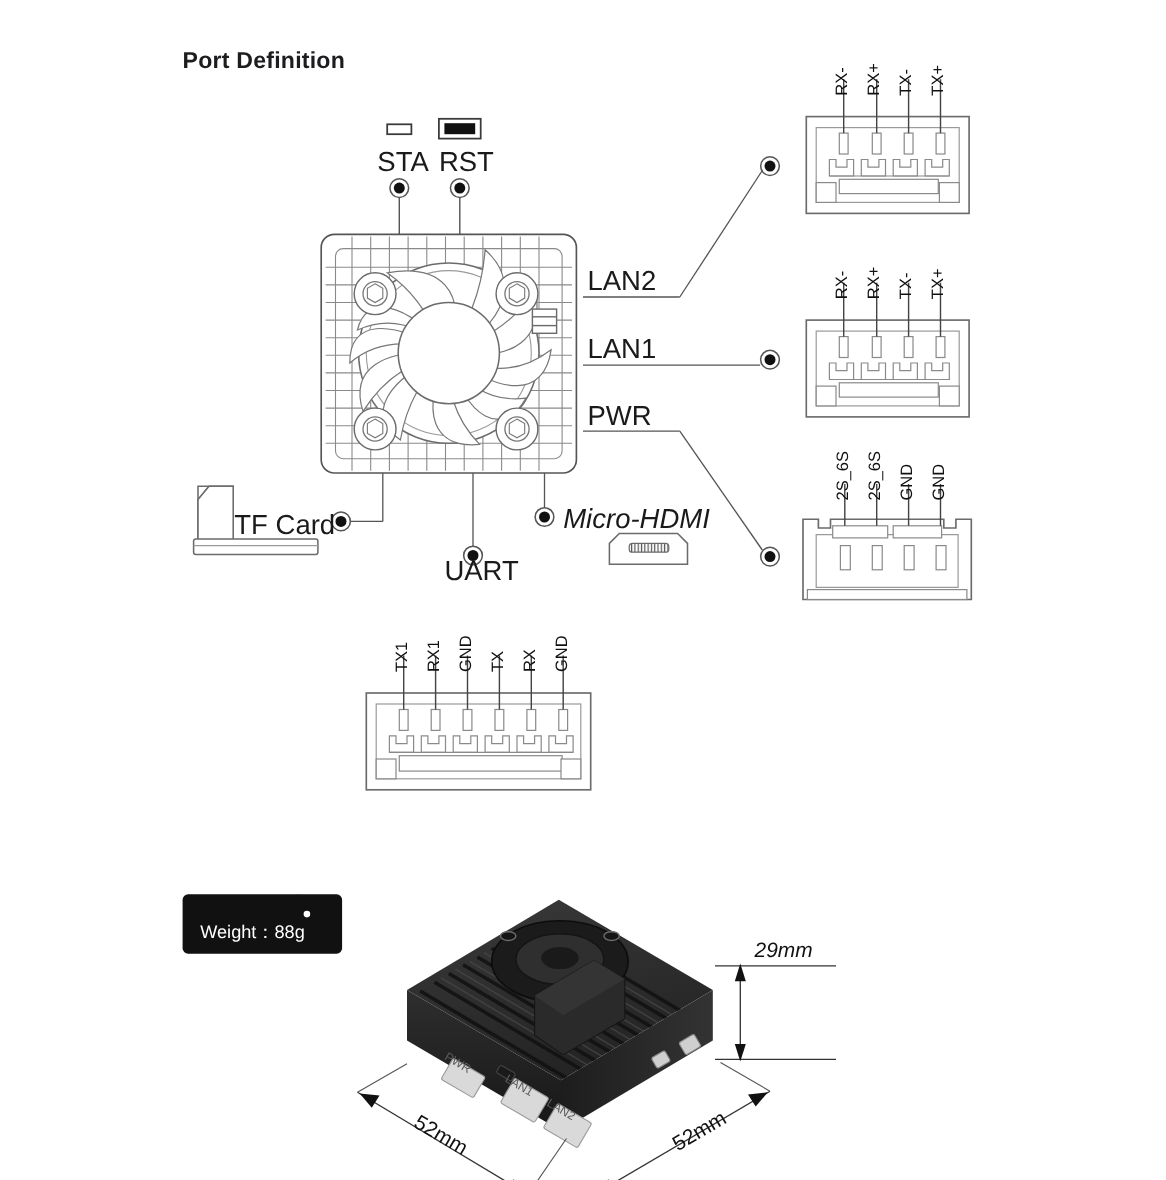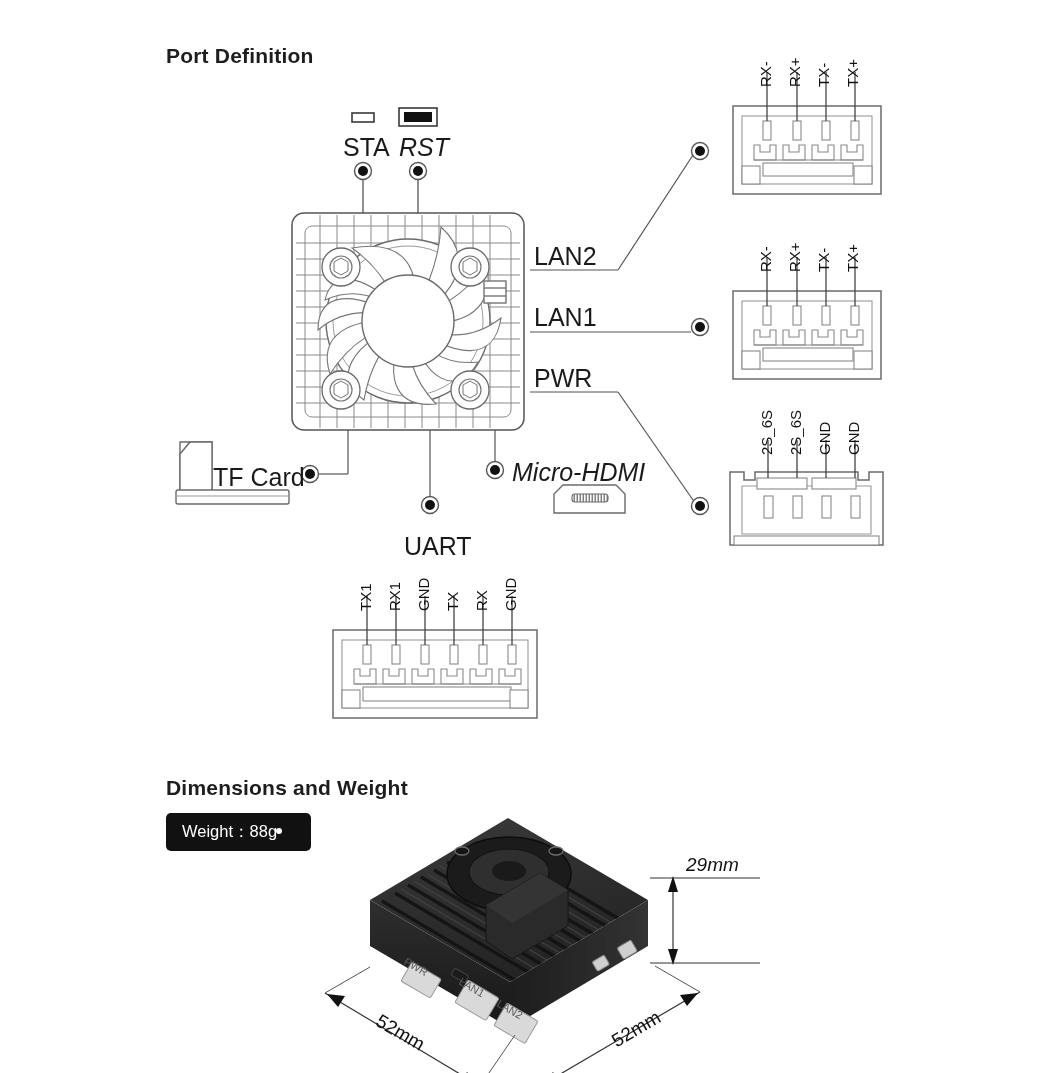--- a/index.html
+++ b/index.html
@@ -60,21 +60,21 @@
   .weight-tag {
     position: absolute;
     left: 166px;
     top: 813px;
     height: 38px;
     background: #111111;
     color: #ffffff;
     font-size: 16.5px;
     display: flex;
     align-items: center;
-    padding: 0 34px 0 16px;
+    padding: 16px 34px 0 16px;
     border-radius: 5px;
     white-space: nowrap;
   }
   .weight-arrow {
     position: absolute;
     left: 270px;
     top: 813px;
     width: 0; height: 0;
     border-top: 19px solid transparent;
     border-bottom: 19px solid transparent;
@@ -96,21 +96,20 @@
     white-space: nowrap;
   }
 </style>
 </head>
 <body>
 
 <div class="page">
 
   <div class="section-title" id="title-port">Port Definition</div>
 
-  <div class="section-title" id="title-dims">Dimensions and Weight</div>
 
   <svg class="layer" viewBox="0 0 1060 1073">
     <defs>
       <pattern id="hatch" width="3" height="6" patternUnits="userSpaceOnUse">
         <line x1="1.2" y1="0" x2="1.2" y2="6" stroke="#555" stroke-width="1.1"></line>
       </pattern>
       <linearGradient id="bodyTop" x1="0" y1="0" x2="0.4" y2="1">
         <stop offset="0" stop-color="#3a3a3a"></stop>
         <stop offset="1" stop-color="#242424"></stop>
       </linearGradient>
@@ -426,28 +425,28 @@
 
         <line x1="540" y1="1086" x2="700" y2="992"></line>
         <polygon points="542,1085 560,1083 553,1072" fill="#111" stroke="none"></polygon>
         <polygon points="698,993 680,995 687,1006" fill="#111" stroke="none"></polygon>
         <line x1="700" y1="992" x2="655" y2="966" stroke="#555" stroke-width="1"></line>
       </g>
     </g>
   </svg>
 
   <div class="lbl" style="left:343px; top:133px;">STA</div>
-  <div class="lbl" style="left:399px; top:133px;font-style:italic;">RST</div>
+  <div class="lbl" style="left:399px; top:133px;">RST</div>
 
   <div class="lbl" style="left:534px; top:242px;">LAN2</div>
   <div class="lbl" style="left:534px; top:303px;">LAN1</div>
   <div class="lbl" style="left:534px; top:364px;">PWR</div>
   <div class="lbl" style="left:213px; top:463px;text-align:center;">TF Card</div>
   <div class="lbl" style="left:512px; top:458px;font-style:italic;">Micro-HDMI</div>
-  <div class="lbl" style="left:404px; top:532px;">UART</div>
+  <div class="lbl" style="left:404px; top:505px;">UART</div>
 
   <div class="lbl-sm vert" style="left:774px; top:70px;">RX-</div>
   <div class="lbl-sm vert" style="left:803px; top:70px;">RX+</div>
   <div class="lbl-sm vert" style="left:832px; top:70px;">TX-</div>
   <div class="lbl-sm vert" style="left:861px; top:70px;">TX+</div>
 
   <div class="lbl-sm vert" style="left:774px; top:255px;">RX-</div>
   <div class="lbl-sm vert" style="left:803px; top:255px;">RX+</div>
   <div class="lbl-sm vert" style="left:832px; top:255px;">TX-</div>
   <div class="lbl-sm vert" style="left:861px; top:255px;">TX+</div>

